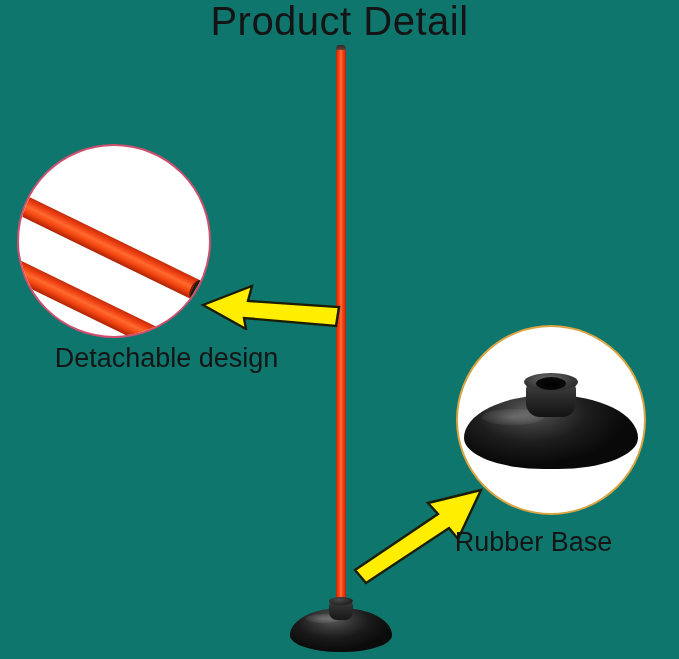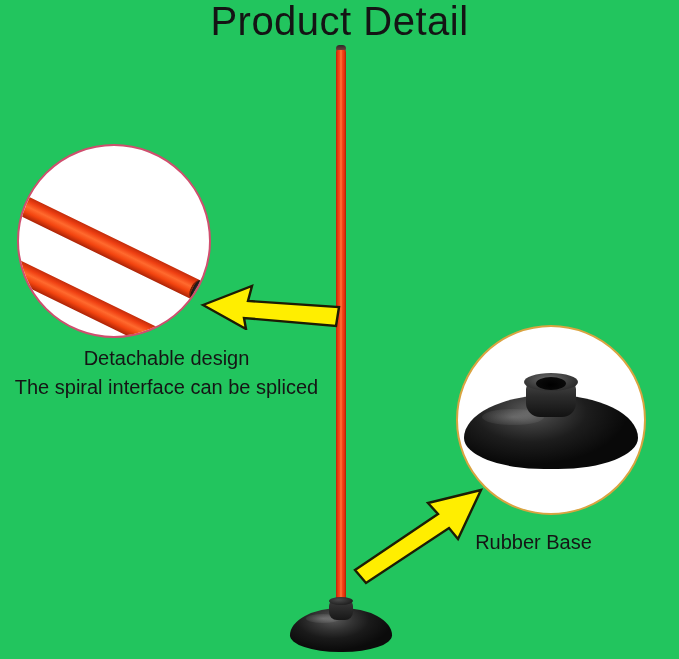--- a/index.html
+++ b/index.html
@@ -7,21 +7,21 @@
     padding: 0;
     background: #ffffff;
   }
   body {
     font-family: "Liberation Sans", sans-serif;
   }
   .page {
     position: relative;
     width: 679px;
     height: 659px;
-    background: #22c55e;
+    background: #0f766e;
     overflow: hidden;
   }
 
   
   .title {
     position: absolute;
     left: 0;
     top: -2px;
     width: 679px;
     text-align: center;
@@ -232,21 +232,21 @@
 
   
   .arrow {
     position: absolute;
   }
 
   
   .caption {
     position: absolute;
     color: #151515;
-    font-size: 20px;
+    font-size: 27px;
     line-height: 29px;
     white-space: nowrap;
   }
   .caption-left {
     left: 0px;
     top: 344px;
     width: 333px;
     text-align: center;
   }
   .caption-left .line1 { display: block; }
@@ -287,21 +287,20 @@
       <div class="tip"></div>
     </div>
   </div>
 
   <svg class="arrow" style="left:200px; top:280px;" width="142" height="50" viewBox="0 0 142 50">
     <polygon points="3,25 52,6 48,21 139,27 136,46 44,38 46,49" fill="#ffee00" stroke="#1c1c05" stroke-width="2.4" stroke-linejoin="miter"></polygon>
   </svg>
 
   <div class="caption caption-left">
     <span class="line1">Detachable design</span>
-    <span class="line2">The spiral interface can be spliced</span>
   </div>
 
   <div class="circle-right circle-right-border">
     <div class="rb">
       <div class="dome"></div>
       <div class="skirt-shine"></div>
       <div class="socket"></div>
       <div class="socket-rim"></div>
       <div class="socket-hole"></div>
     </div>

